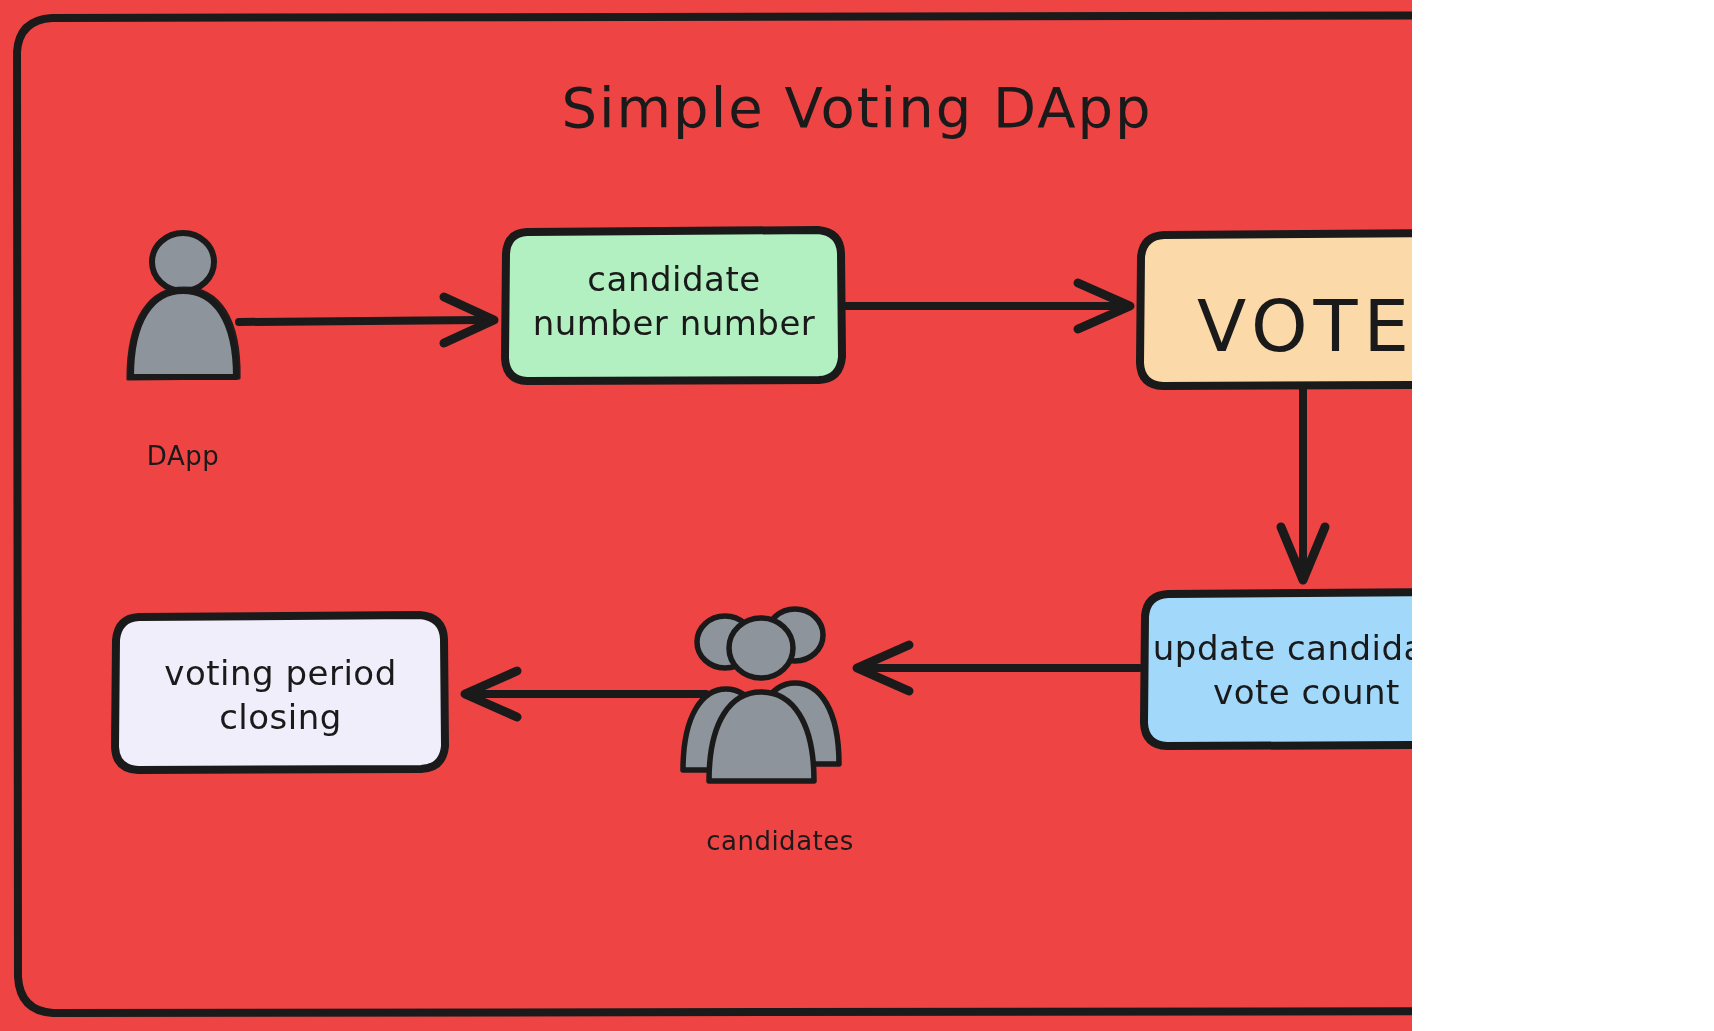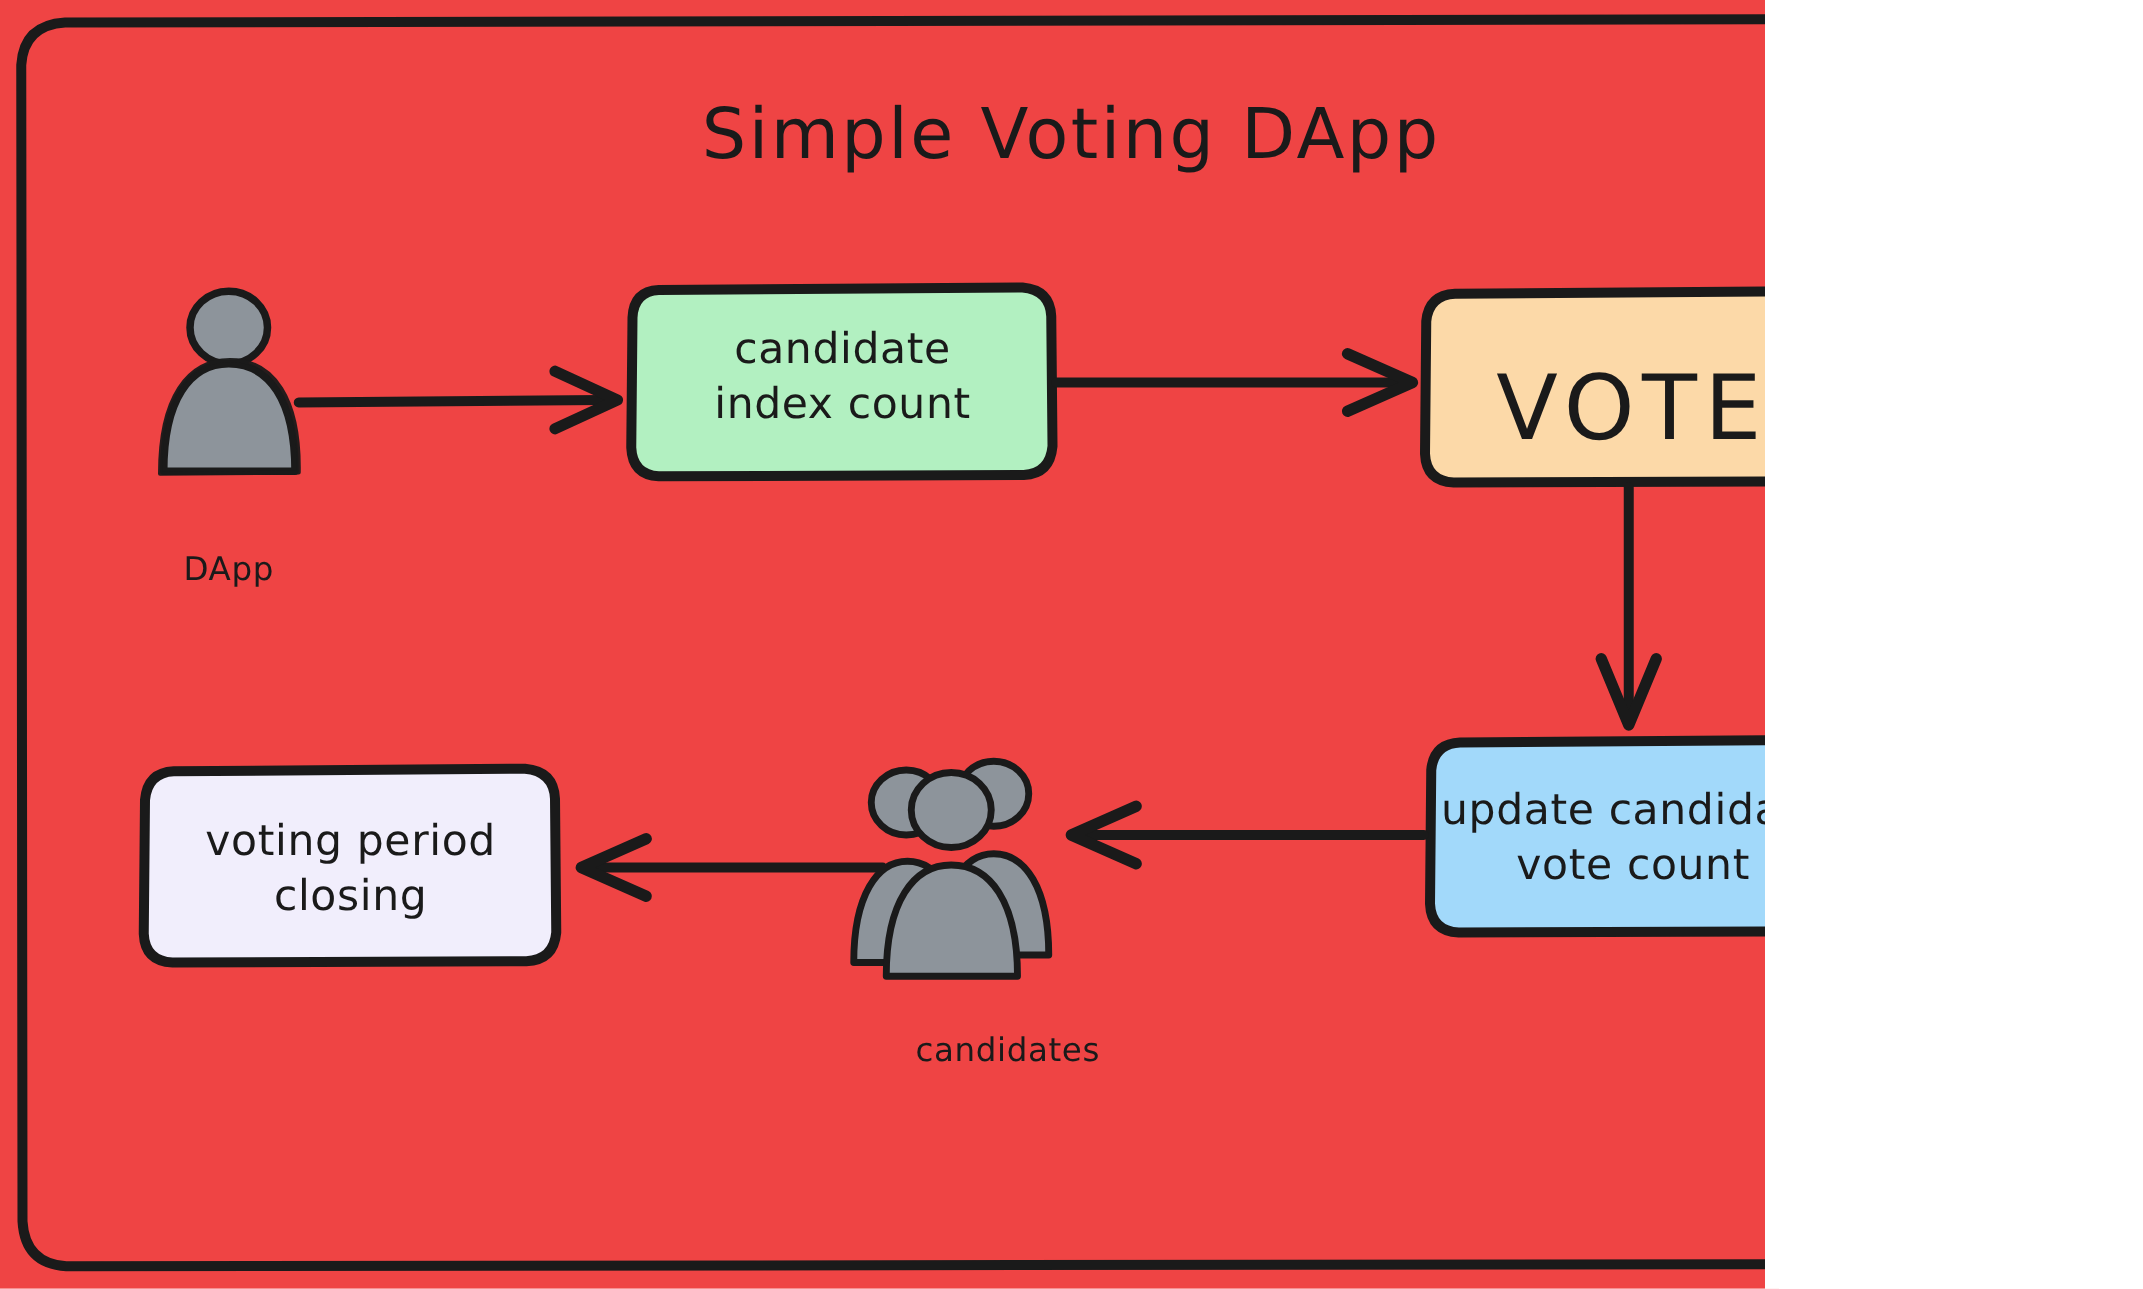--- a/index.html
+++ b/index.html
@@ -173,27 +173,27 @@
     <g>
       <line x1="706" y1="694" x2="477" y2="694" stroke="#1a1a1a" stroke-width="8" stroke-linecap="round"></line>
       <path d="M 517 671 L 465 694 L 517 717" fill="none" stroke="#1a1a1a" stroke-width="9" stroke-linecap="round" stroke-linejoin="round"></path>
     </g>
 
   </svg>
 
   <div class="txt title-txt" style="left:257px; top:72px; width:1200px;">Simple Voting DApp</div>
 
   <div class="txt box-txt" style="left:505px; top:258px; width:338px;">candidate
-index count</div>
+number number</div>
 
   <div class="txt vote-txt" style="left:1140px; top:280px; width:332px;">VOTE</div>
 
   <div class="txt box-txt" style="left:115px; top:652px; width:331px;">voting period
 closing</div>
 
   <div class="txt box-txt" style="left:1144px; top:627px; width:325px;">update candidate
 vote count</div>
 
   <div class="txt cap-txt" style="left:103px; top:440px; width:160px;">DApp</div>
 
-  <div class="txt cap-txt" style="left:680px; top:825px; width:200px;text-align:right;">candidates</div>
+  <div class="txt cap-txt" style="left:680px; top:825px; width:200px;">candidates</div>
 
 </div>
 
 </body></html>

